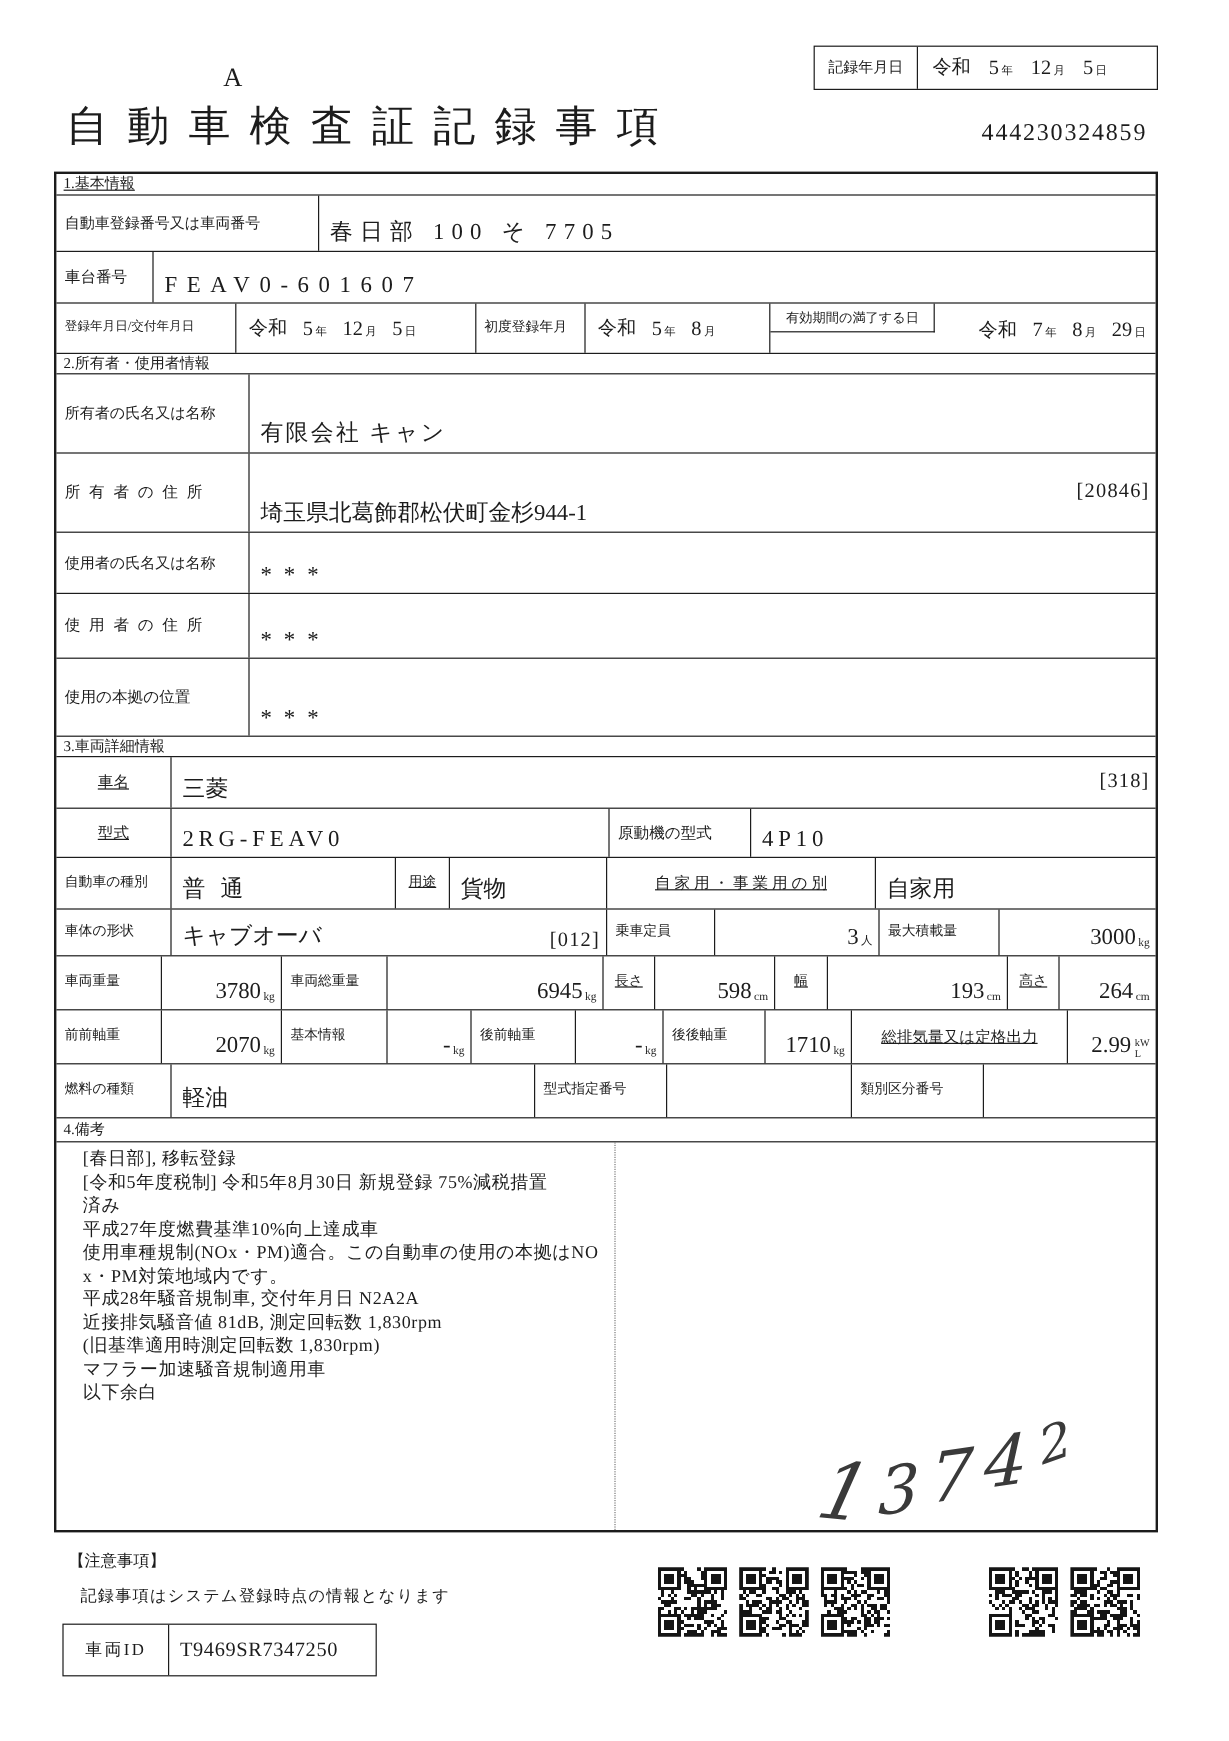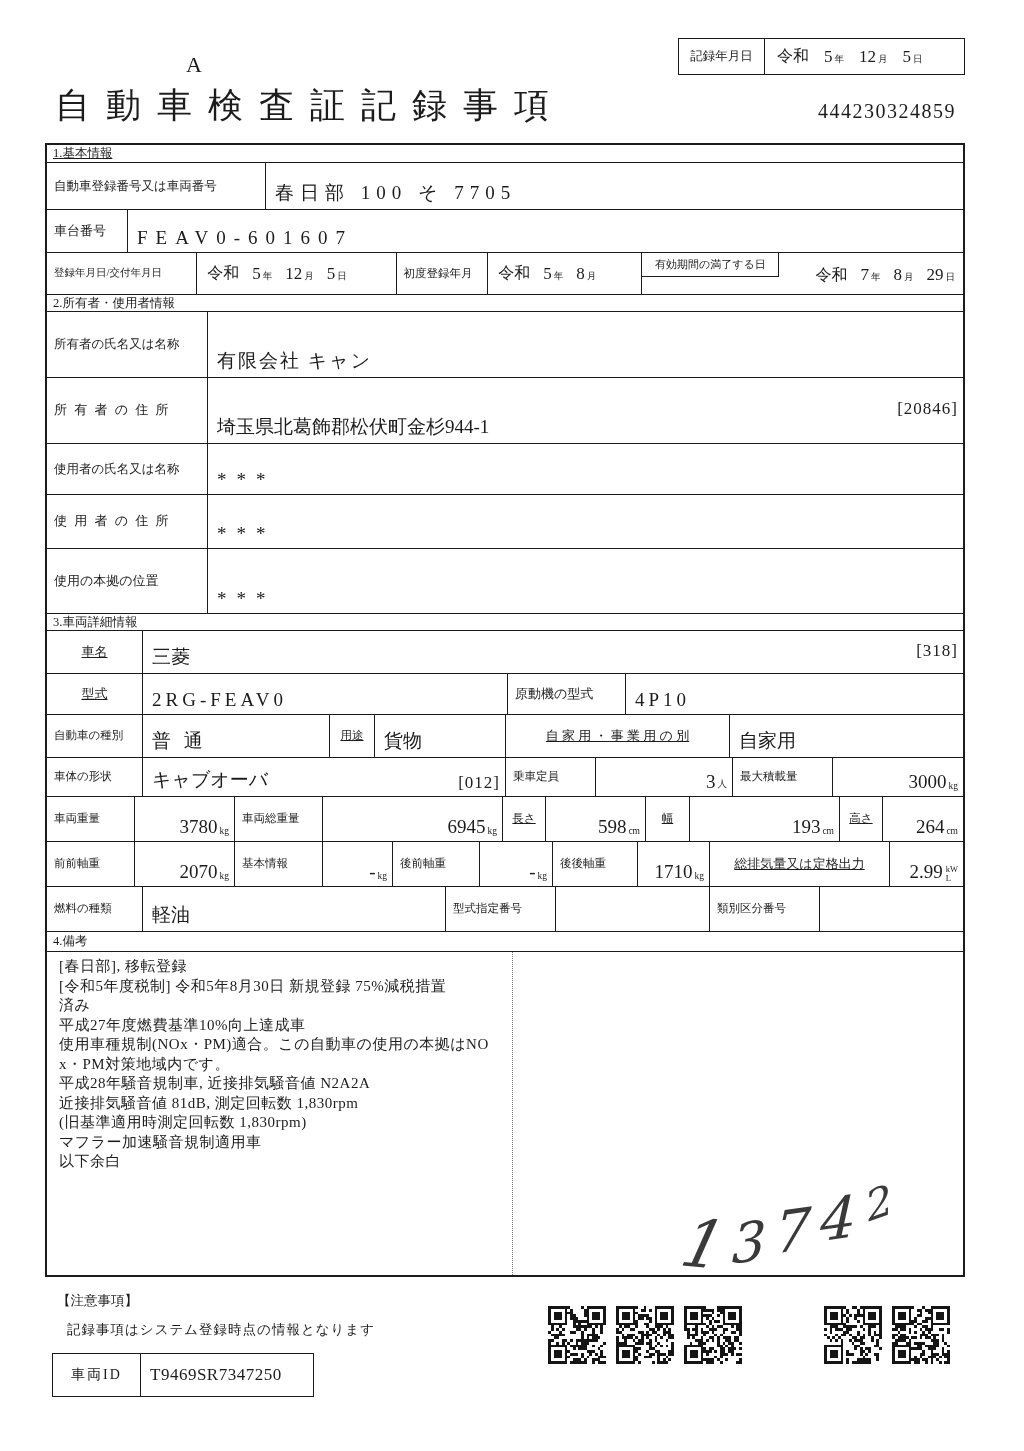--- a/index.html
+++ b/index.html
@@ -47,21 +47,21 @@
   .ls2 { letter-spacing:2px;text-align:center; } .ls4 { letter-spacing:4px; }
   .ls6 { letter-spacing:6px; } .ls8 { letter-spacing:8px; } .ls10 { letter-spacing:10px; }
 
   .expiry-box { position:absolute; left:0; top:0; width:137px; height:24px;
                 border-right:1.5px solid #1c1c1c; border-bottom:1.5px solid #1c1c1c;
                 display:flex; align-items:center; justify-content:center; font-size:11px; }
   .expiry-date { position:absolute; right:8px; bottom:8px; display:flex; align-items:baseline; gap:13px; font-size:17px; }
 
   
   .remarks-cell { width:920px; height:323px; position:relative; }
-  .rtext { position:absolute; left:12px; top:5px; font-size:15px; line-height:19.5px;
+  .rtext { position:absolute; left:22px; top:5px; font-size:15px; line-height:19.5px;
            letter-spacing:0.5px; white-space:nowrap; }
   .dotline { position:absolute; left:465px; top:0; bottom:0; border-left:1.5px dotted #777; }
 
   
   .hand { position:absolute; left:682px; top:1196px; font-family:"DejaVu Serif",serif;
           font-style:italic; color:#3a3a3a; letter-spacing:9px; white-space:nowrap;
           transform:rotate(-8deg) skewX(-10deg); }
   .hw { display:inline-block; }
   .hw0 { font-size:64px; transform:rotate(13deg); }
   .hw1 { font-size:54px; }
@@ -317,21 +317,21 @@
 
     <div class="r">
       <div class="remarks-cell">
         <div class="rtext">
           <div>[春日部], 移転登録</div>
           <div>[令和5年度税制] 令和5年8月30日 新規登録 75%減税措置</div>
           <div>済み</div>
           <div>平成27年度燃費基準10%向上達成車</div>
           <div>使用車種規制(NOx・PM)適合。この自動車の使用の本拠はNO</div>
           <div>x・PM対策地域内です。</div>
-          <div>平成28年騒音規制車, 近接排気騒音値 N2A2A</div>
+          <div>平成28年騒音規制車, 交付年月日 N2A2A</div>
           <div>近接排気騒音値 81dB, 測定回転数 1,830rpm</div>
           <div>(旧基準適用時測定回転数 1,830rpm)</div>
           <div>マフラー加速騒音規制適用車</div>
           <div>以下余白</div>
         </div>
         <div class="dotline"></div>
       </div>
     </div>
 
   </div>

